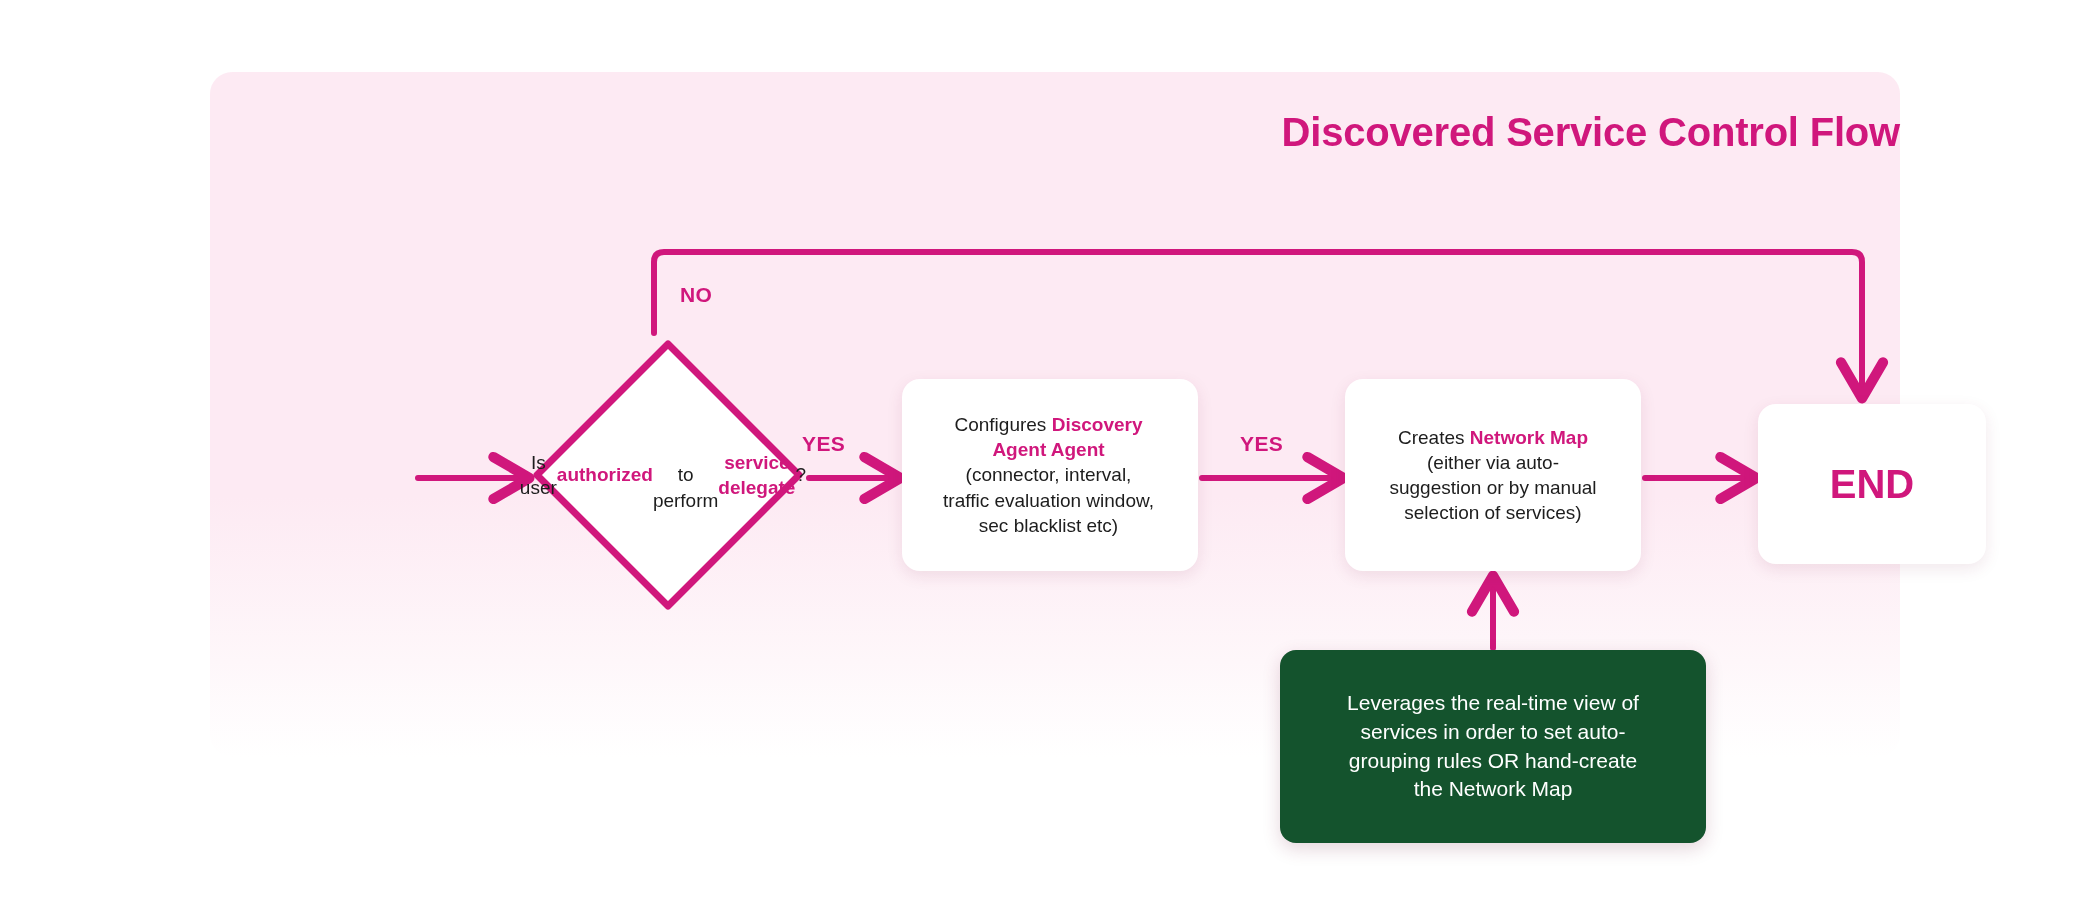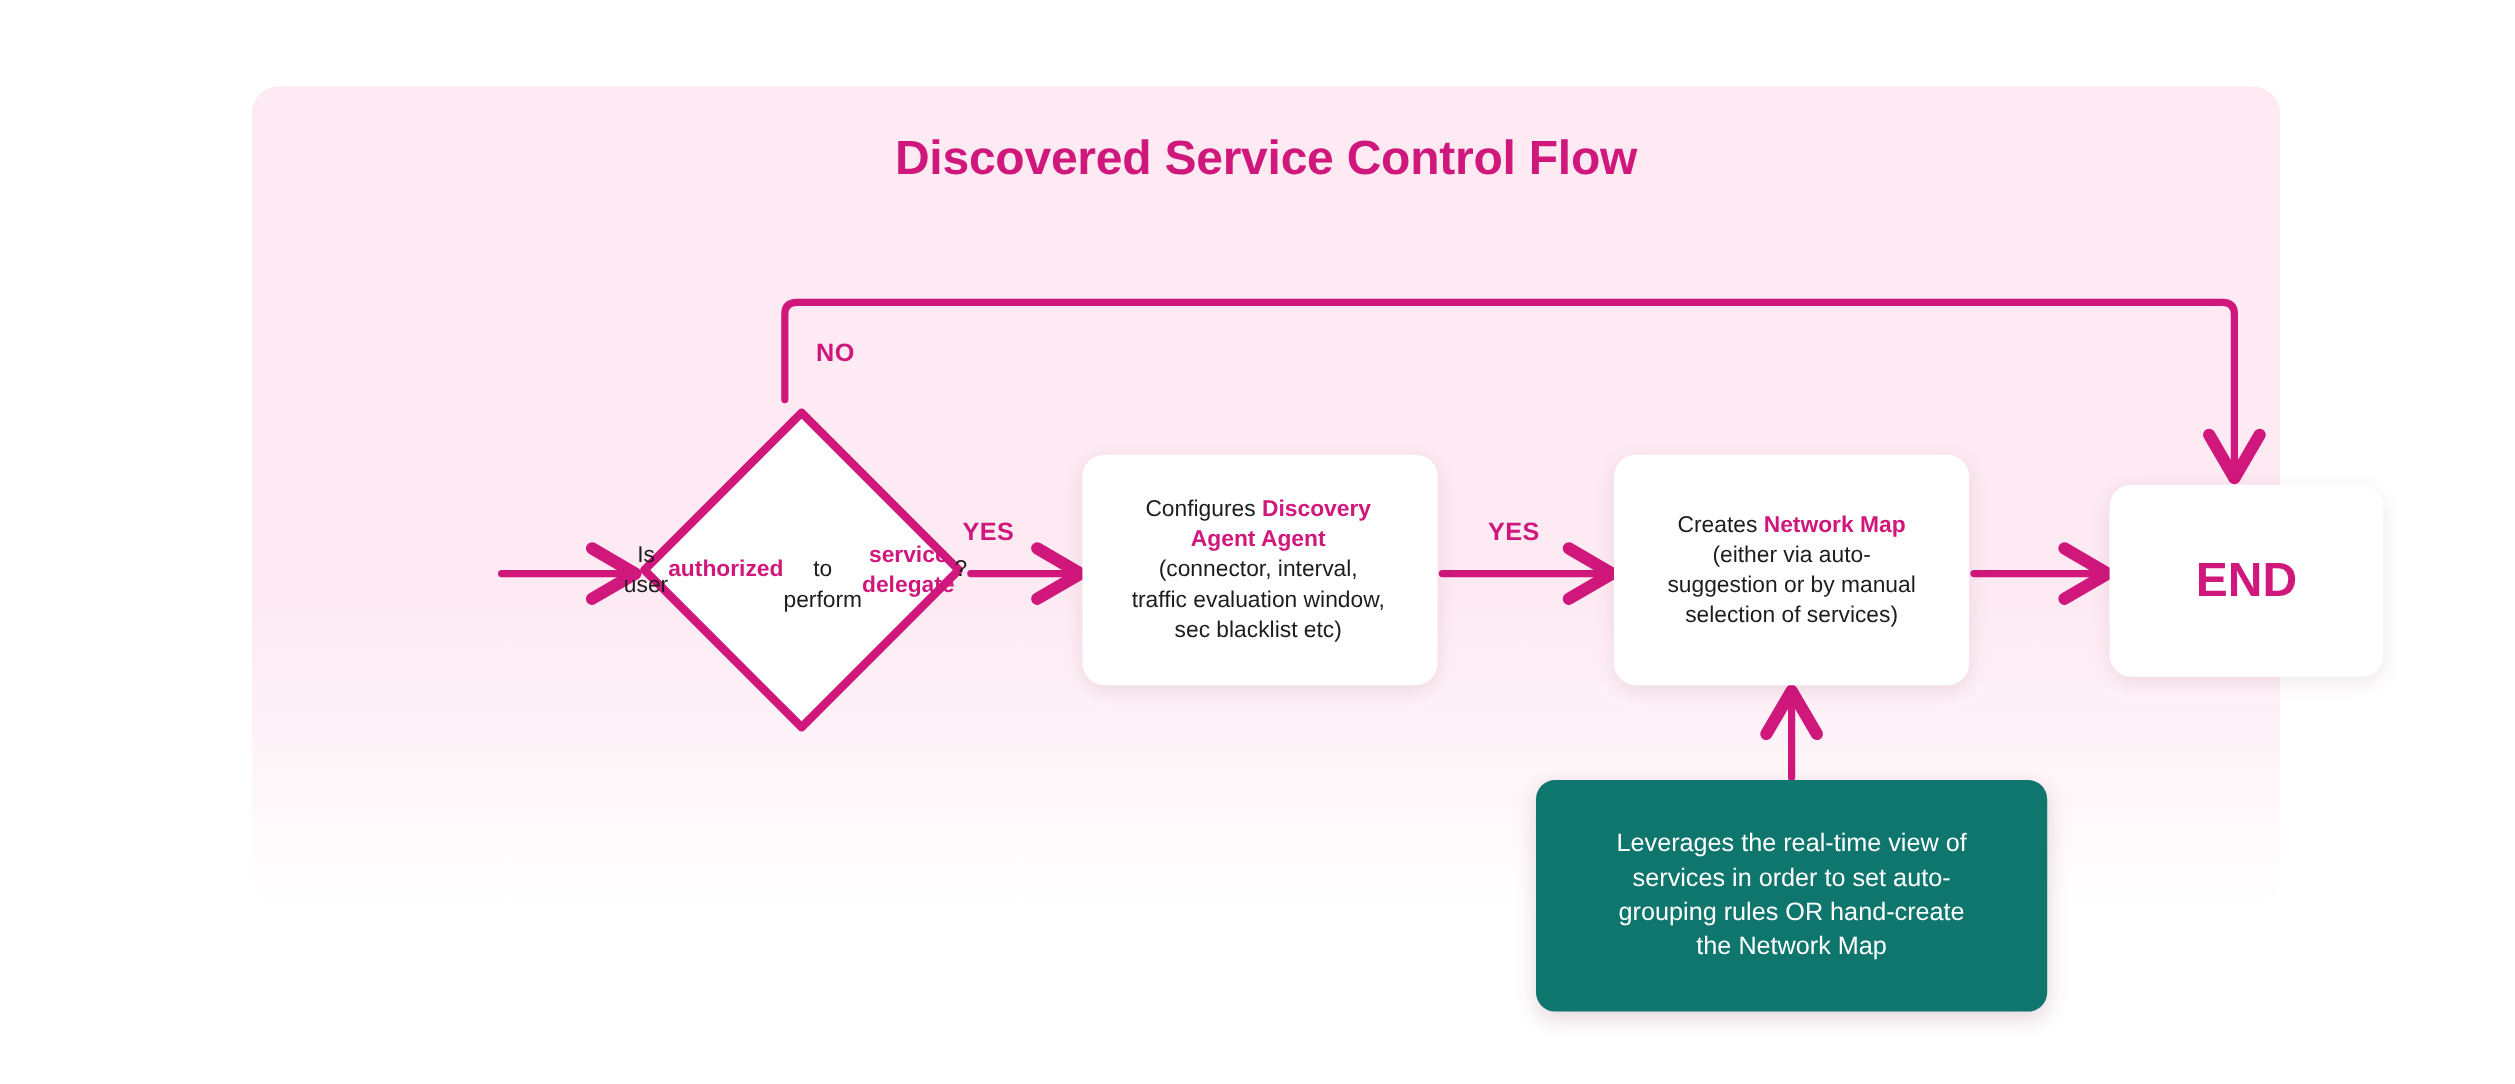--- a/index.html
+++ b/index.html
@@ -30,21 +30,21 @@
     border-radius: 22px;
     background: linear-gradient(to bottom, #fdeaf3 0%, #fdeaf3 62%, #fef7fa 86%, #ffffff 100%);
   }
 
   
   #title {
     position: absolute;
     left: 210px;
     top: 110px;
     width: 1690px;
-    text-align: center;
+    text-align: right;
     font-size: 40px;
     font-weight: bold;
     color: #d0177c;
     letter-spacing: -0.2px;
   }
 
   
   #wires {
     position: absolute;
     left: 0;
@@ -116,21 +116,21 @@
     font-weight: bold;
   }
 
   
   #note-box {
     position: absolute;
     left: 1280px;
     top: 650px;
     width: 426px;
     height: 193px;
-    background: #0f766e;
+    background: #14532d;
     border-radius: 16px;
     box-shadow: 0 6px 18px rgba(110, 25, 60, 0.18);
     display: flex;
     align-items: center;
     justify-content: center;
     text-align: center;
     color: #ffffff;
     font-size: 21px;
     line-height: 1.36;
     padding: 10px 22px;

